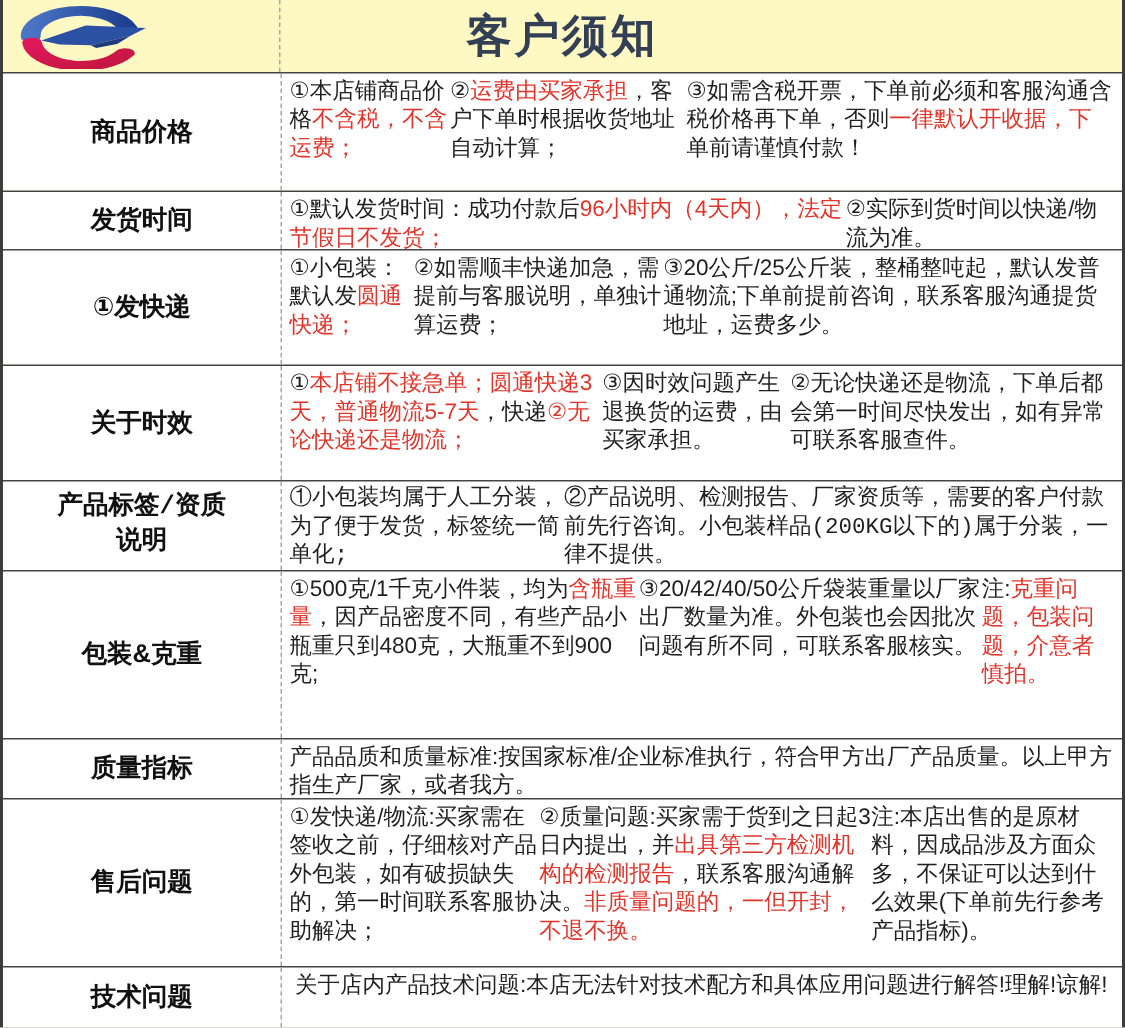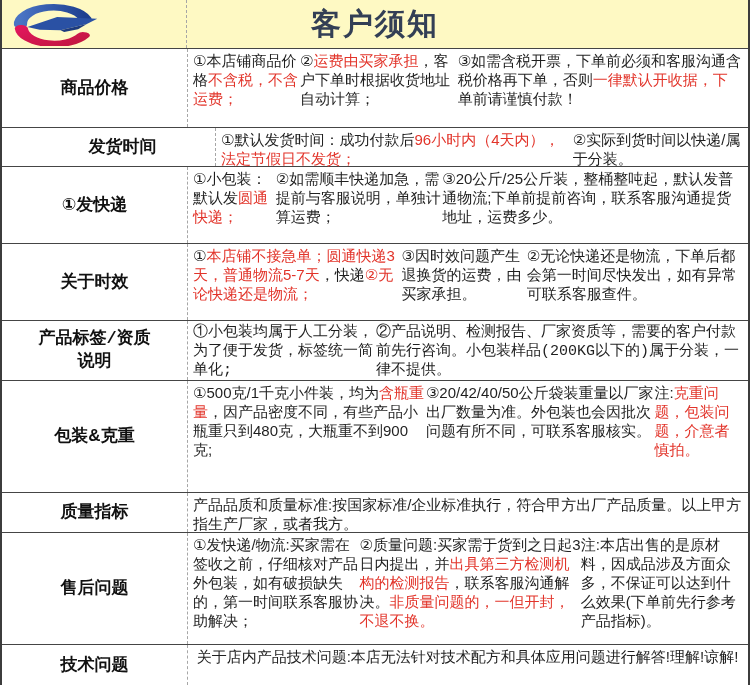--- a/index.html
+++ b/index.html
@@ -75,27 +75,27 @@
       <div class="row" style="height: 79px;">
         <div class="label">
           <span>商品价格</span>
         </div>
         <div class="content">
           <p class="tline"><span>①本店铺商品价格</span><span class="red">不含税，不含运费；</span></p>
           <p class="tline"><span>②</span><span class="red">运费由买家承担</span><span>，客户下单时根据收货地址自动计算；</span></p>
           <p class="tline"><span>③如需含税开票，下单前必须和客服沟通含税价格再下单，否则</span><span class="red">一律默认开收据，下</span><span>单前请谨慎付款！</span></p>
         </div>
       </div>
-      <div class="row" style="height: 39px; padding-left: 28px;">
+      <div class="row" style="height: 39px;">
         <div class="label">
           <span>发货时间</span>
         </div>
         <div class="content">
           <p class="tline"><span>①默认发货时间：成功付款后</span><span class="red">96小时内（4天内），法定节假日不发货；</span></p>
-          <p class="tline"><span>②实际到货时间以快递/属于分装。</span></p>
+          <p class="tline"><span>②实际到货时间以快递/物流为准。</span></p>
         </div>
       </div>
       <div class="row" style="height: 77px;">
         <div class="label">
           <span>①发快递</span>
         </div>
         <div class="content">
           <p class="tline"><span>①小包装：默认发</span><span class="red">圆通快递；</span></p>
           <p class="tline"><span>②如需顺丰快递加急，需提前与客服说明，单独计算运费；</span></p>
           <p class="tline"><span>③20公斤/25公斤装，整桶整吨起，默认发普通物流;下单前提前咨询，联系客服沟通提货地址，运费多少。</span></p>

